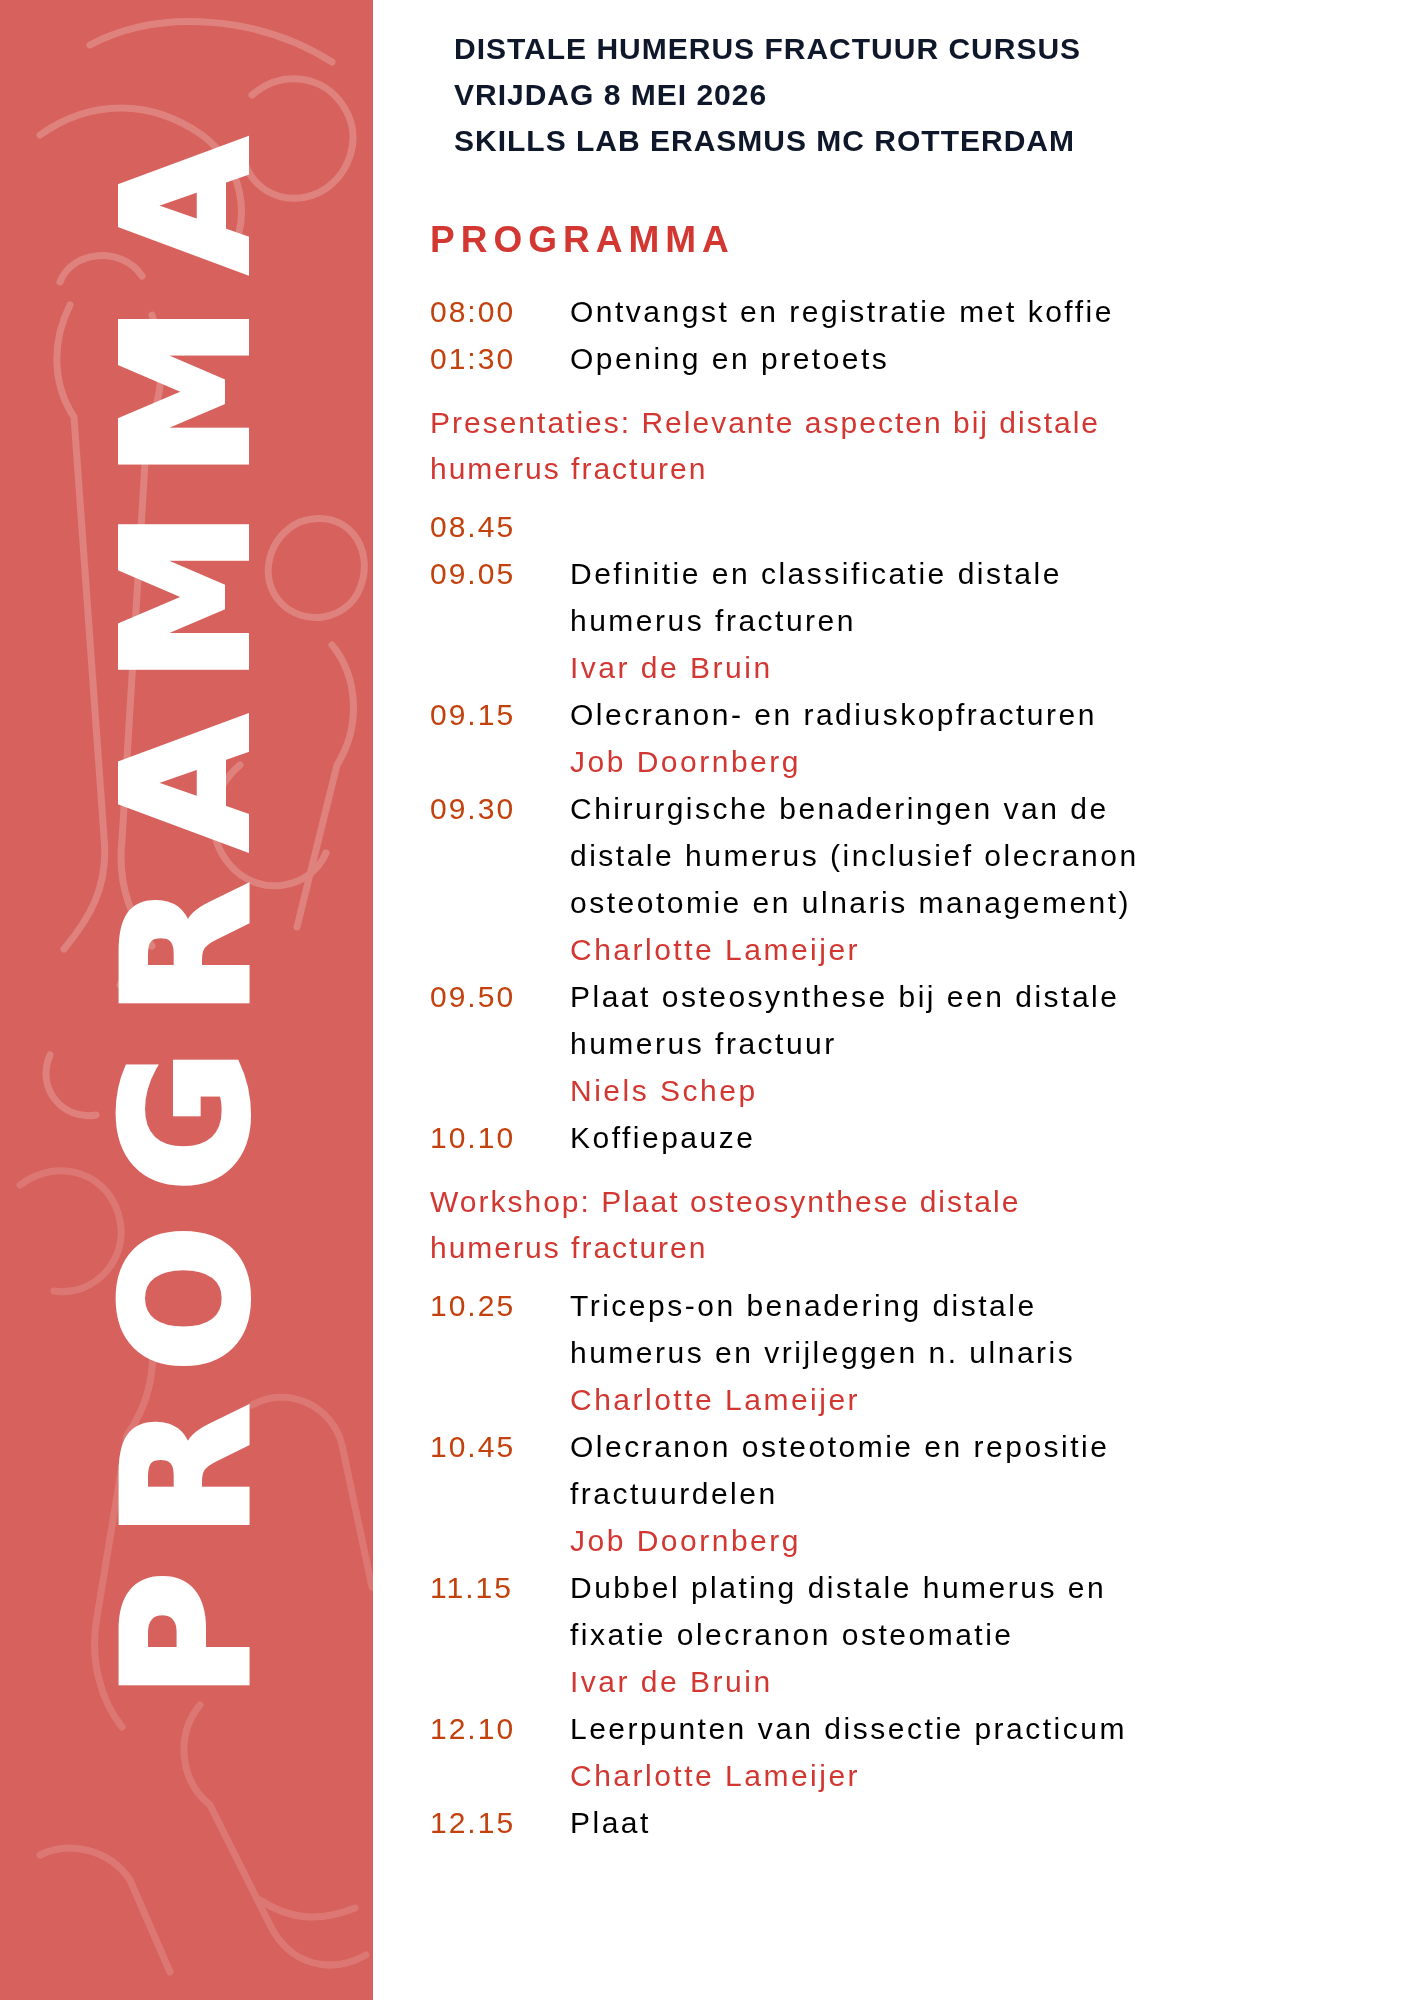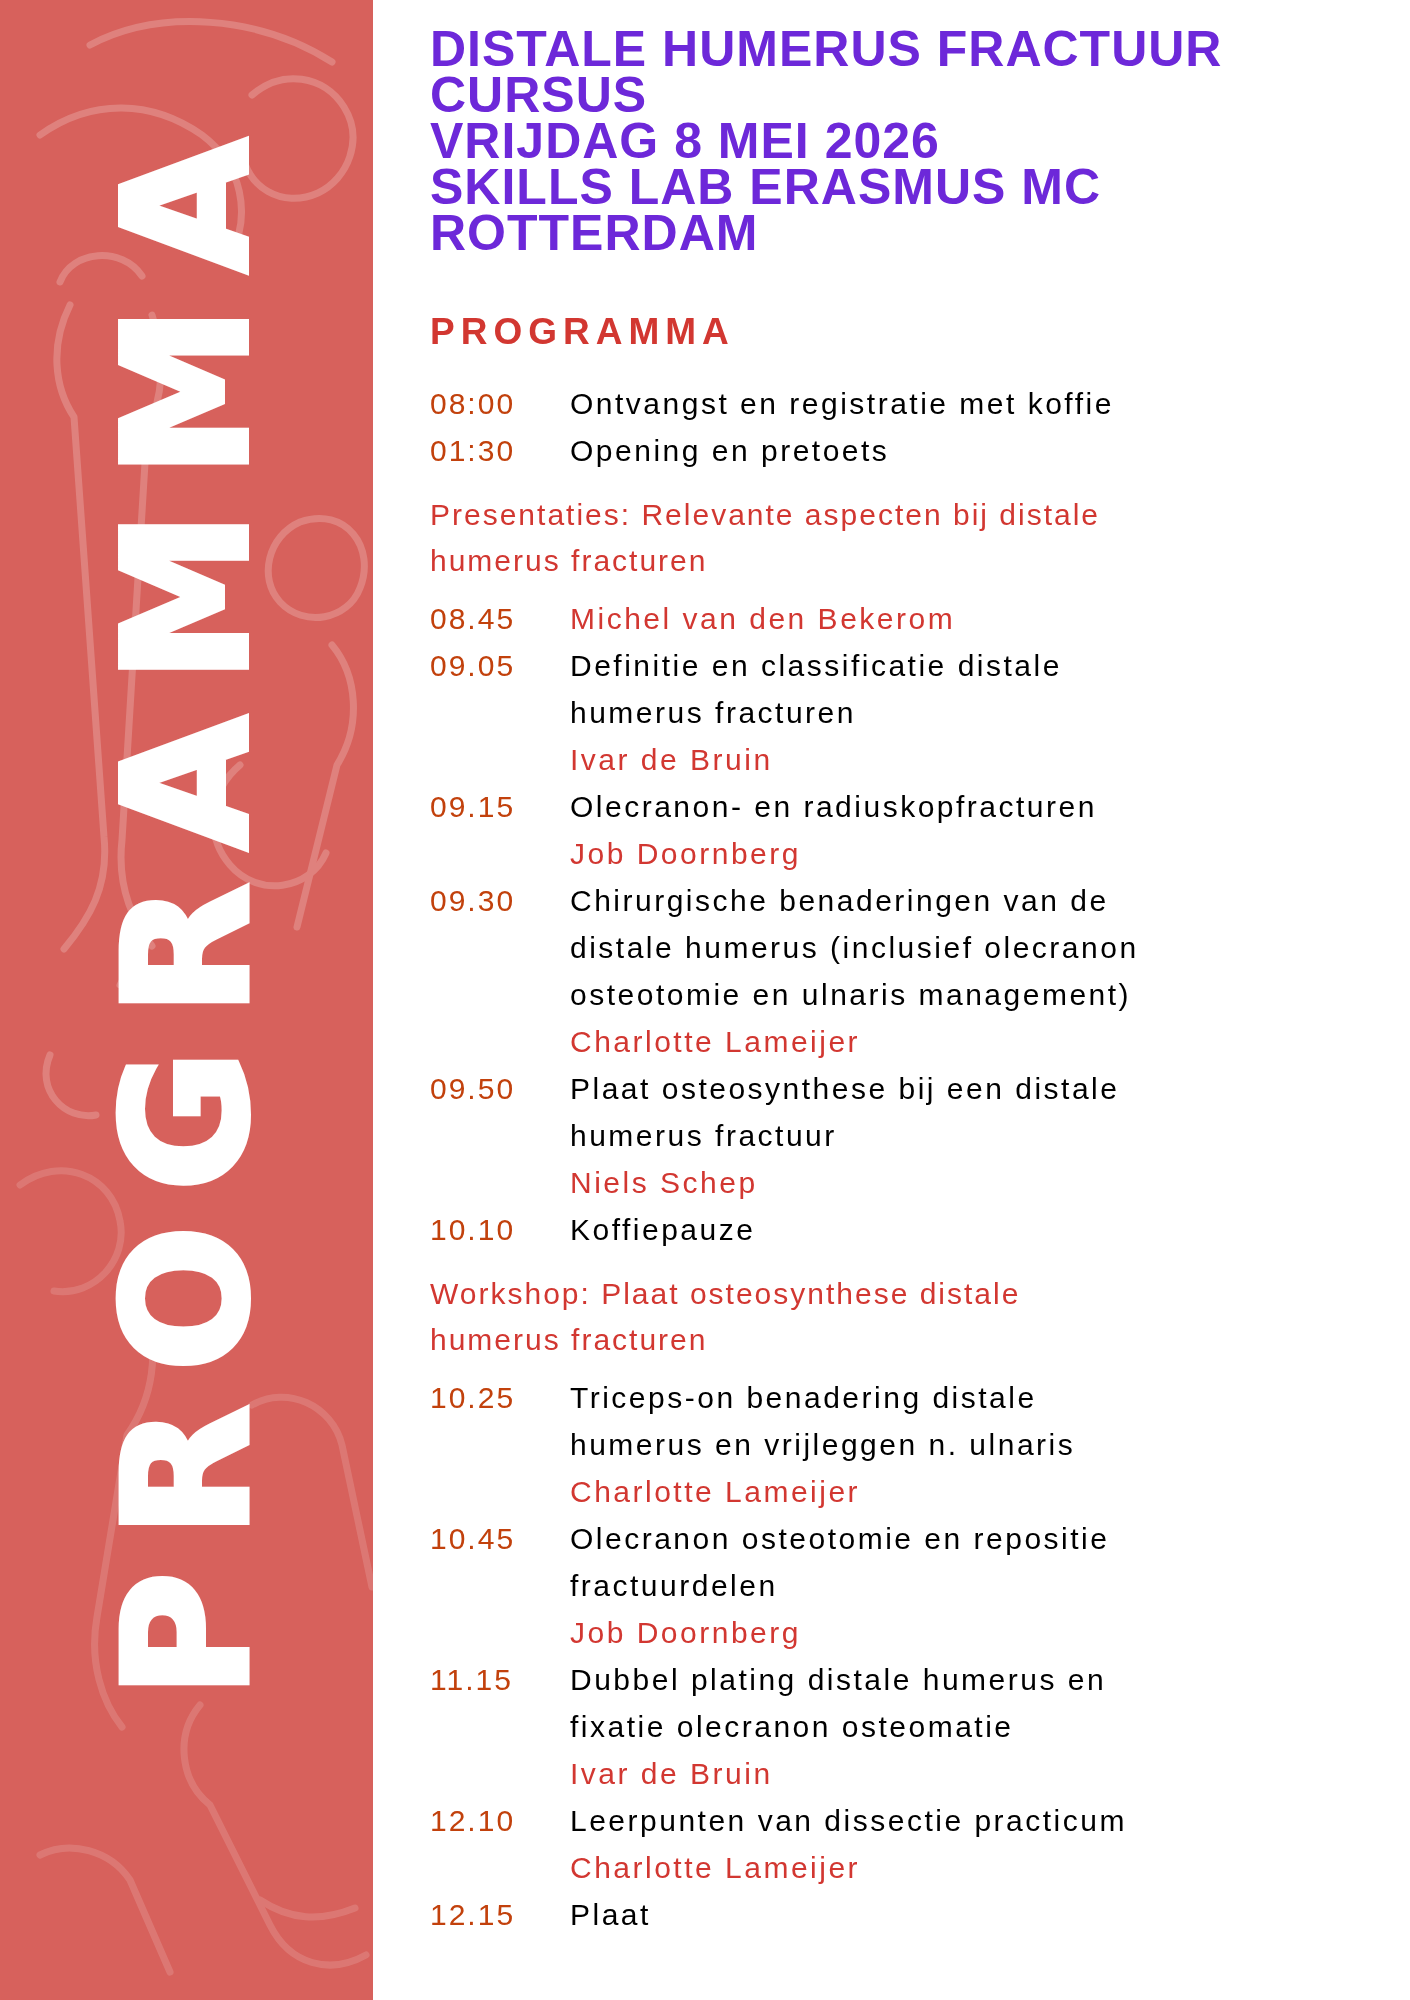--- a/index.html
+++ b/index.html
@@ -20,22 +20,22 @@
     writing-mode:vertical-rl;
     font-family:"DejaVu Sans", sans-serif;
     font-weight:bold; font-size:172px; line-height:1;
     letter-spacing:34px; color:#ffffff;
     -webkit-text-stroke:6px #ffffff;
     white-space:nowrap;
   }
   
   .content { position:absolute; left:430px; top:26px; width:950px; color:#474747; }
   .doc-title .t-line {
-    font-size:50px; font-weight:bold; color:#6d28d9;
-    line-height:46px; letter-spacing:1px;
+    font-size:30px; font-weight:bold; color:#0f172a;
+    line-height:46px; letter-spacing:1px;margin-left:24px;
   }
   .program-heading {
     margin-top:56px; font-size:37px; font-weight:bold;
     color:#d23731; letter-spacing:6px; line-height:40px;
   }
   .schedule { margin-top:28px; }
   .row { display:flex; align-items:flex-start; }
   .time {
     width:140px; flex:none;
     font-size:30px; line-height:47px; letter-spacing:2px; color:#c2410c;
@@ -114,21 +114,20 @@
 
         </div>
       </div>
 
       <div class="section">Presentaties: Relevante aspecten bij distale
 humerus fracturen</div>
 
       <div class="row">
         <div class="time">08.45</div>
         <div class="body-col">
-          <div class="speaker">Michel van den Bekerom</div>
         </div>
       </div>
 
       <div class="row">
         <div class="time">09.05</div>
         <div class="body-col">
           <div class="desc">Definitie en classificatie distale
 humerus fracturen</div>
           <div class="speaker">Ivar de Bruin</div>
         </div>

